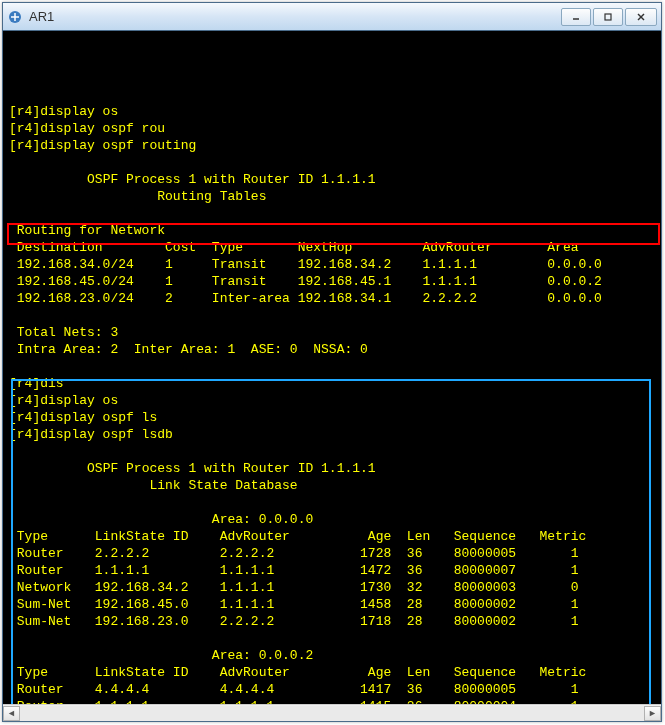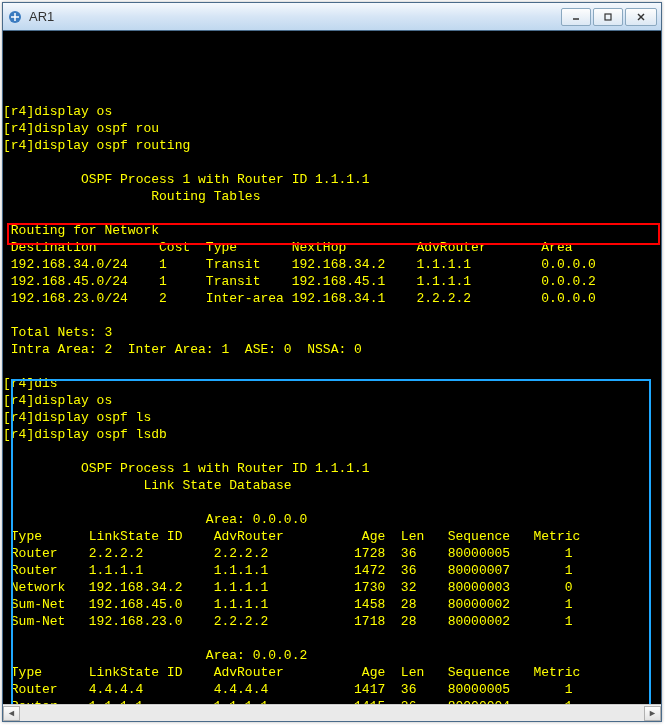--- a/index.html
+++ b/index.html
@@ -51,21 +51,21 @@
     cursor: pointer;
   }
   .win-btn.close { width: 32px; }
   .terminal-area {
     flex: 1;
     background: #000;
     color: #ffff00;
     font-family: "Courier New", monospace;
     font-size: 13px;
     line-height: 17px;
-    padding: 4px 0;
+    padding: 4px 6px;
     white-space: pre;
     overflow: auto;
     position: relative;
   }
   .highlight-red {
     border: 2px solid #ff0000;
     position: absolute;
     pointer-events: none;
   }
   .highlight-blue {

